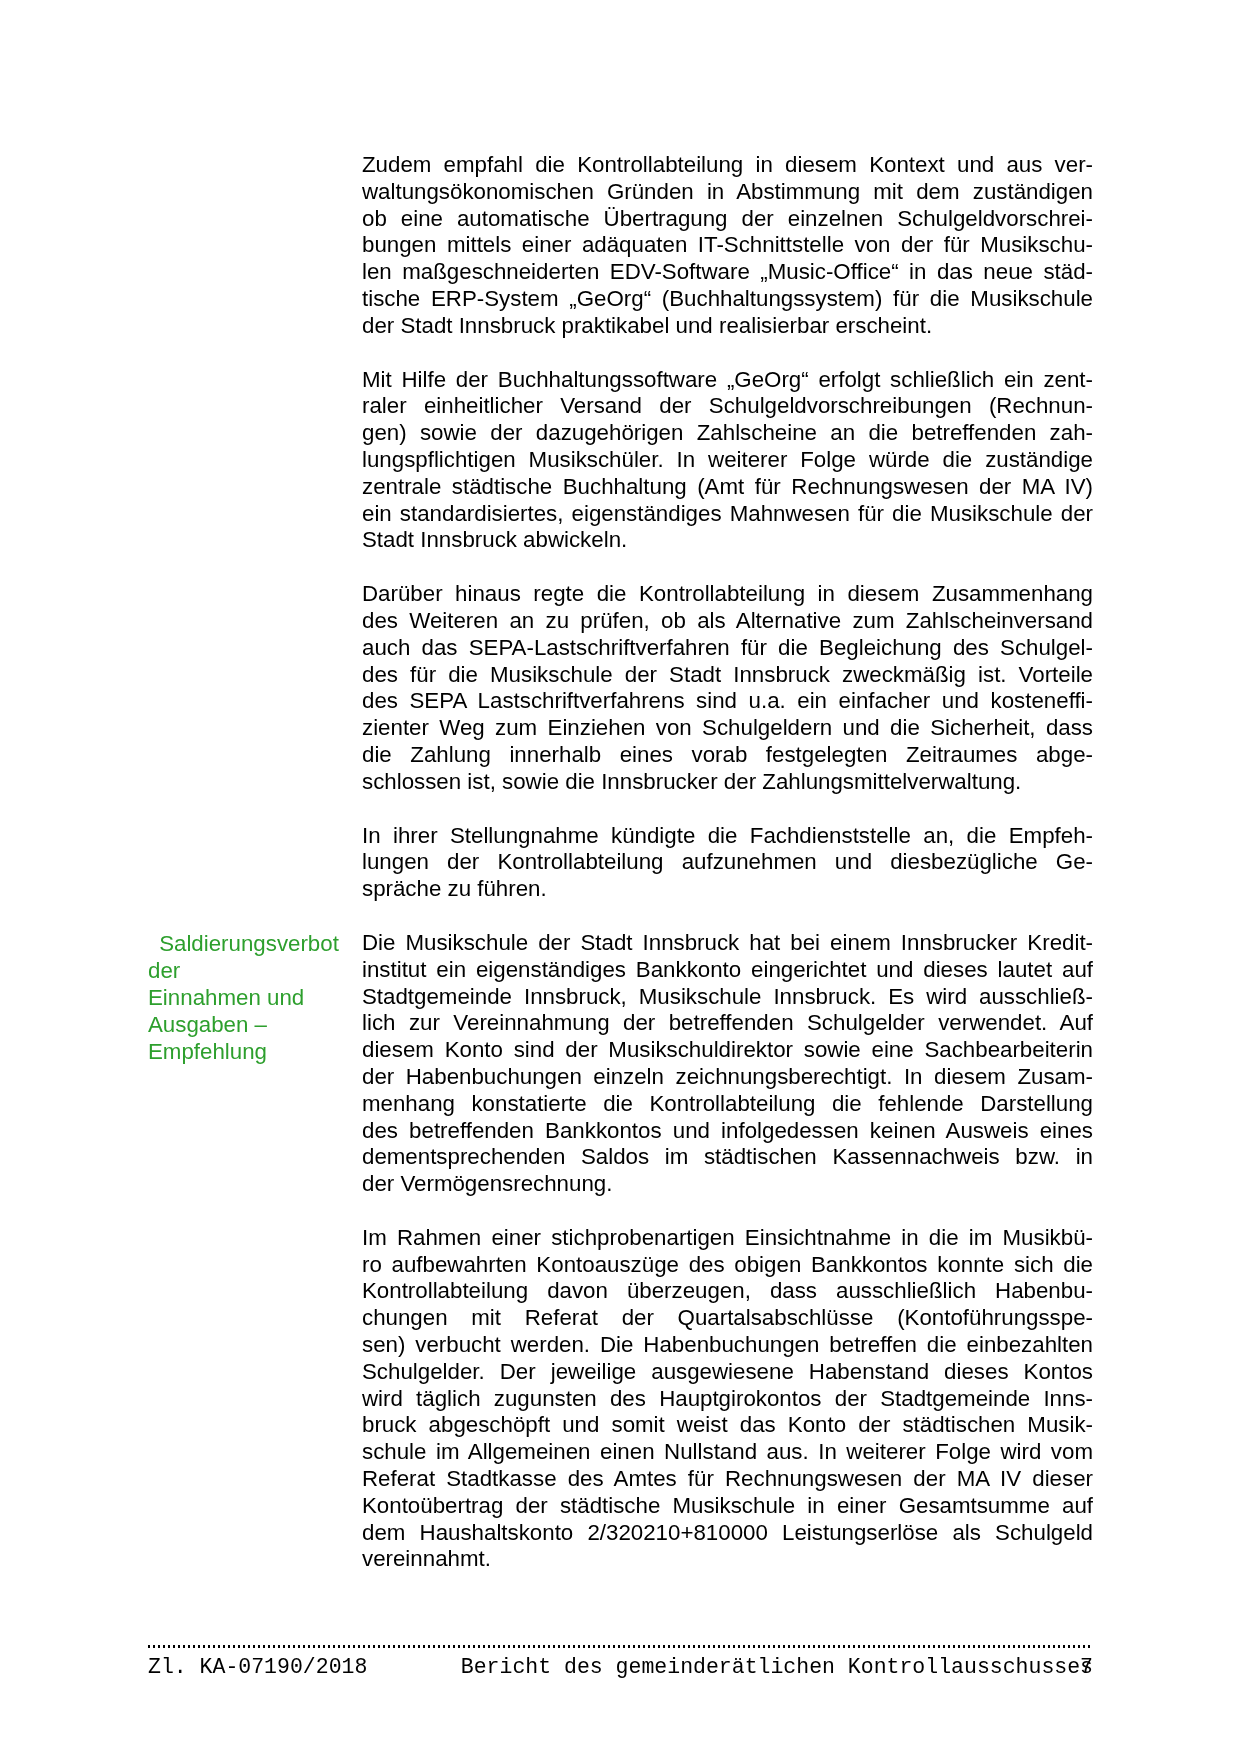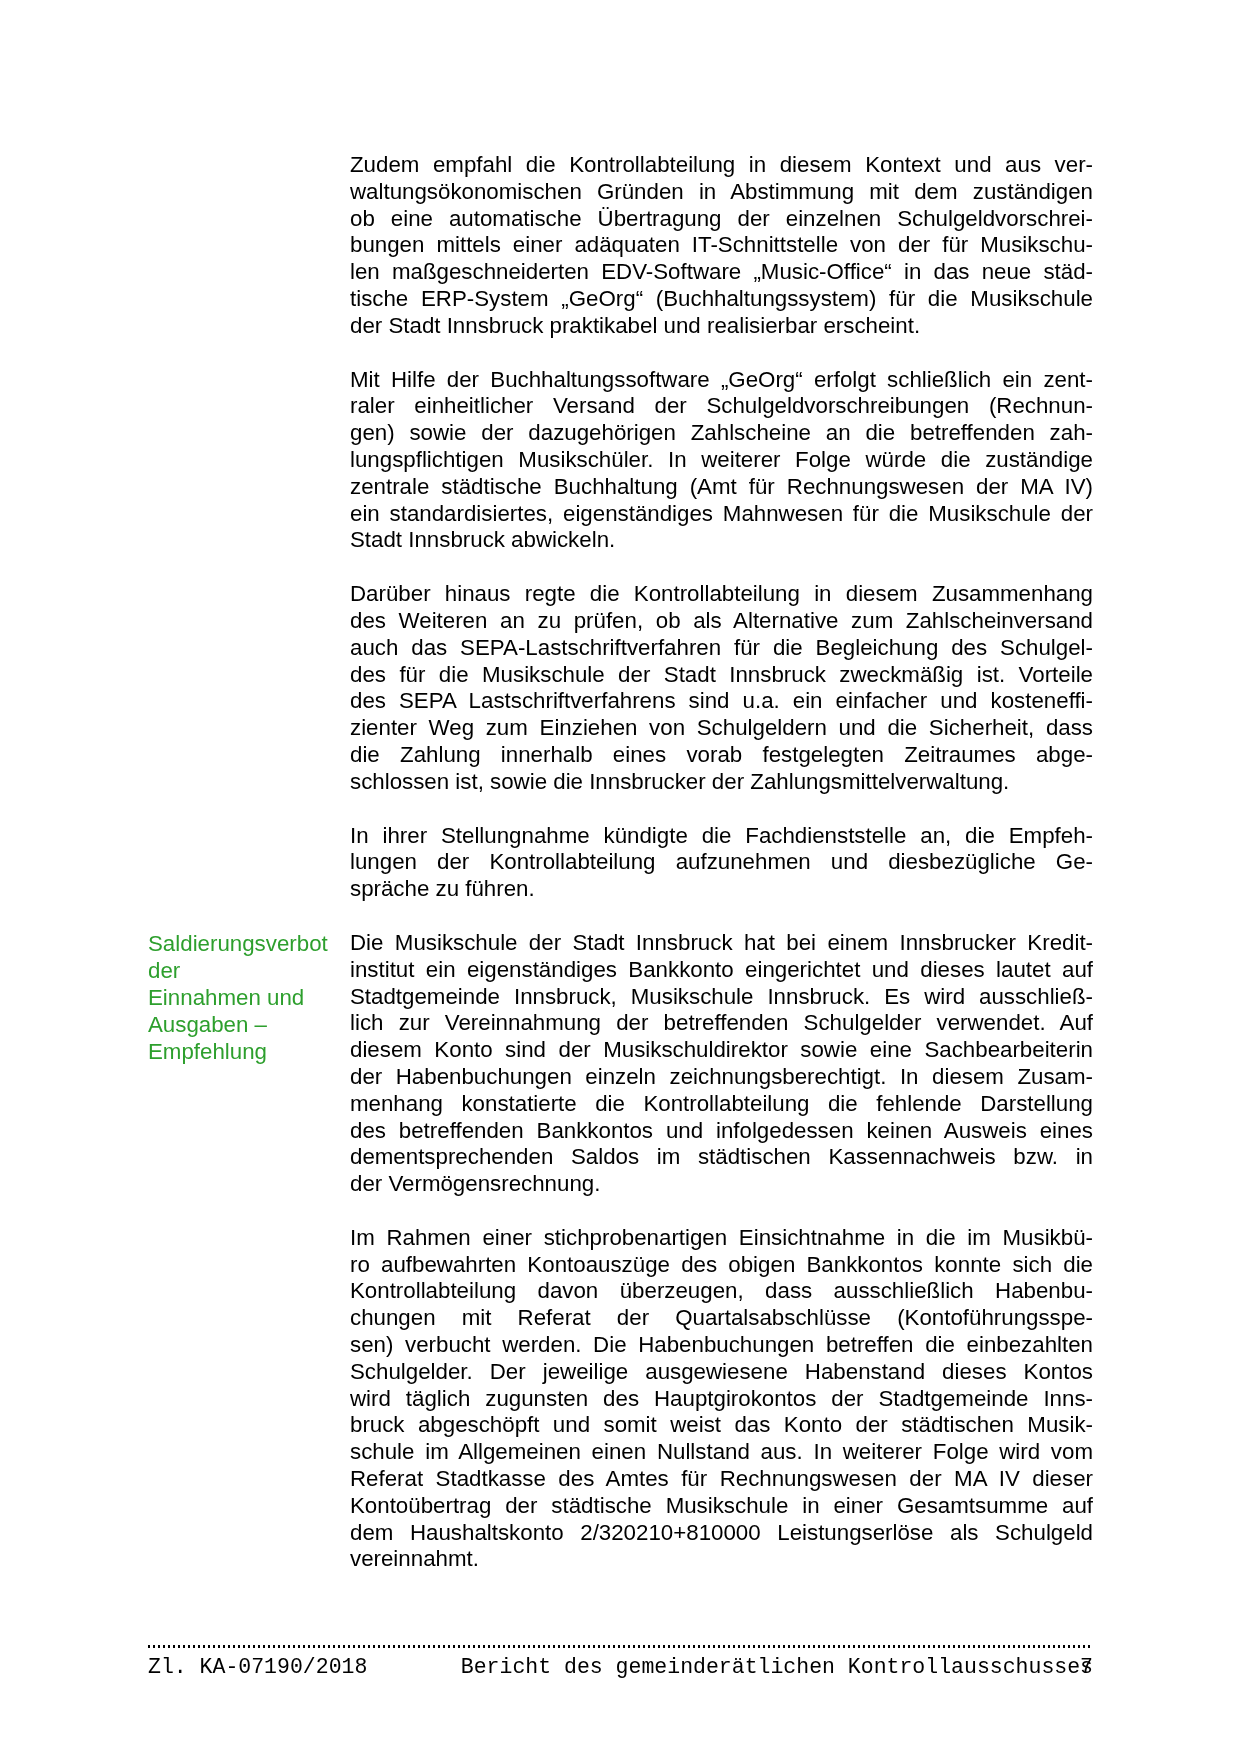--- a/index.html
+++ b/index.html
@@ -39,26 +39,27 @@
   }
   .text-col {
     width: 743px;
     font-size: 22.3px;
     line-height: 26.8px;
     color: #000000;
   }
   .text-col .line {
     text-align: justify;
     text-align-last: justify;
+    margin-left: 12px;
   }
   .text-col .line.line-last {
     text-align-last: left;
   }
   .note-col .line {
-    text-align: left;
+    text-align: center;
     text-align-last: left;
   }
   .footer {
     position: absolute;
     left: 148px;
     top: 1645px;
     width: 945px;
     font-family: Liberation Mono, monospace;
   }
   .dotted-rule {

